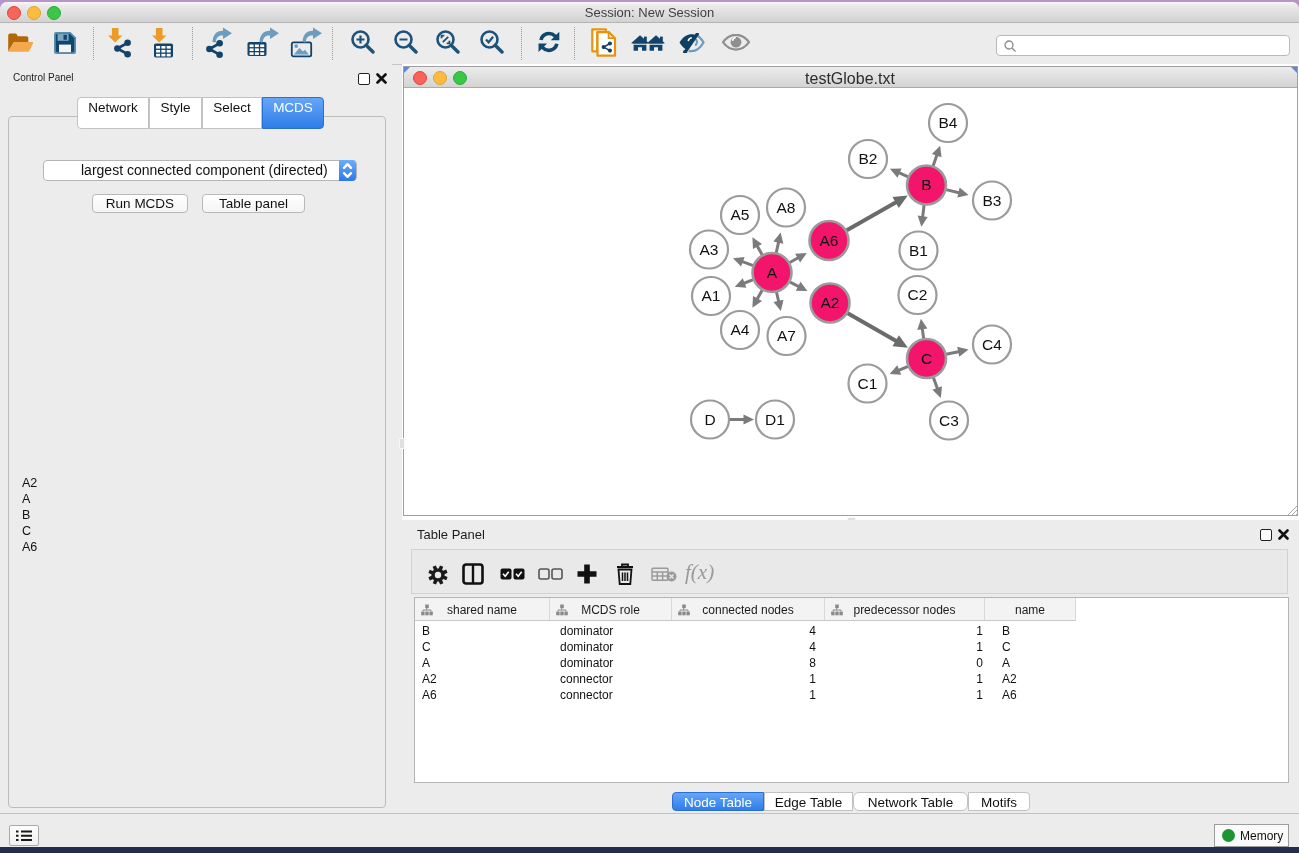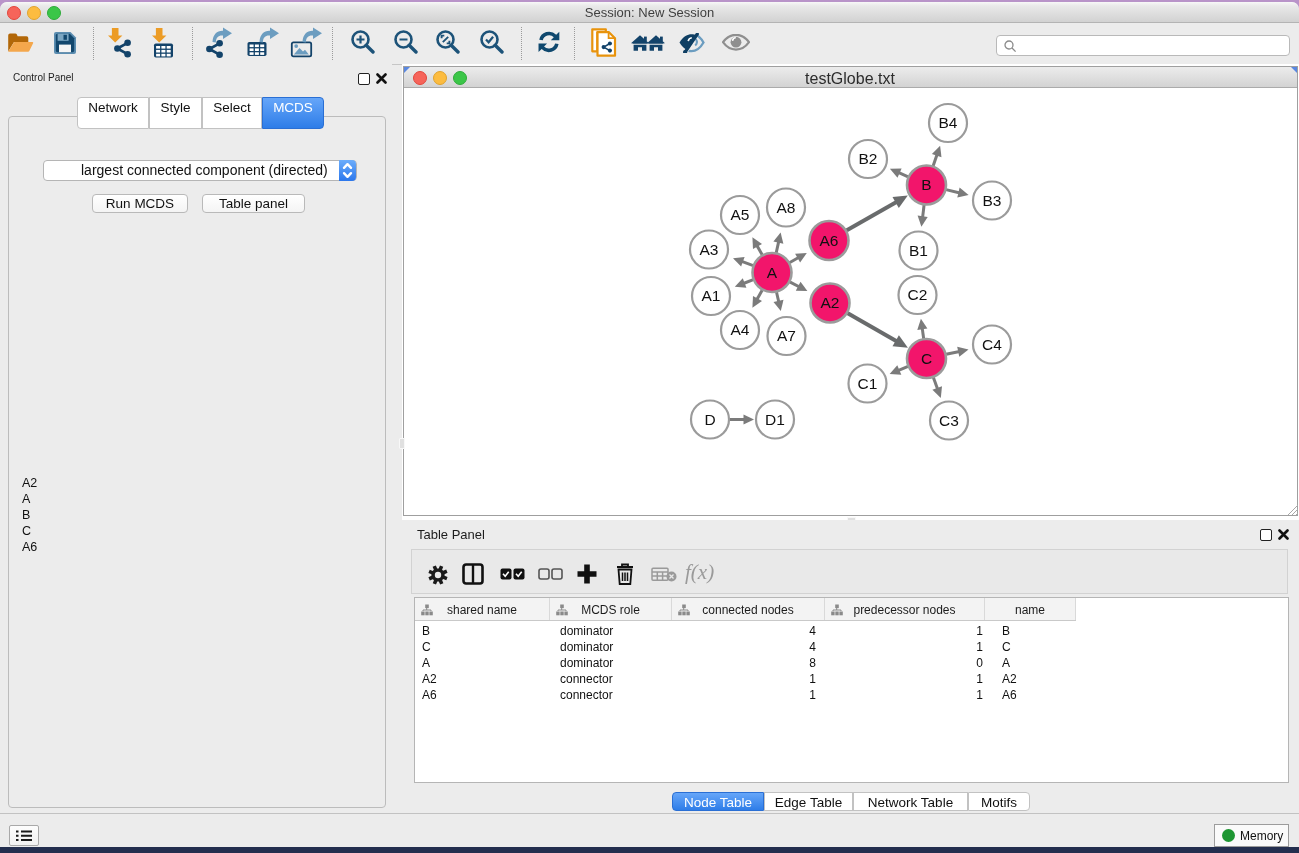--- a/index.html
+++ b/index.html
@@ -458,21 +458,21 @@
       <div class="cell" style="left:541px;top:152px;width:40px;text-align:right;">1</div>
       <div class="cell" style="left:600px;top:152px;">A2</div>
 <div class="cell" style="left:20px;top:168px;">A6</div>
       <div class="cell" style="left:158px;top:168px;">connector</div>
       <div class="cell" style="left:374px;top:168px;width:40px;text-align:right;">1</div>
       <div class="cell" style="left:541px;top:168px;width:40px;text-align:right;">1</div>
       <div class="cell" style="left:600px;top:168px;">A6</div>
 
 <div class="ttab" style="left:270px;width:92px;border-radius:4px 0 0 4px;background:linear-gradient(#66a6f9,#2e7de8);border:1px solid #2a6fd4;color:#fff;">Node Table</div>
 <div class="ttab" style="left:362px;width:89px;">Edge Table</div>
-<div class="ttab" style="left:451px;width:115px;">Network Table</div>
+<div class="ttab" style="left:451px;width:115px;border-radius:6px;">Network Table</div>
 <div class="ttab" style="left:566px;width:62px;border-radius:0 4px 4px 0;">Motifs</div>
 </div>
 
 </div>
 <div id="statusbar">
 <div class="abs" style="left:9px;top:10.5px;width:28px;height:19px;background:linear-gradient(#fdfdfd,#f1f1f1);border:1px solid #a9a9a9;border-radius:2px;">
 <svg class="abs" style="left:6px;top:4px" width="16" height="12" viewBox="0 0 16 12">
         <g stroke="#1a1a1a" stroke-width="2">
           <path d="M0 1.5h2.5M5 1.5h11M0 5.8h2.5M5 5.8h11M0 10.1h2.5M5 10.1h11"></path>
         </g>

